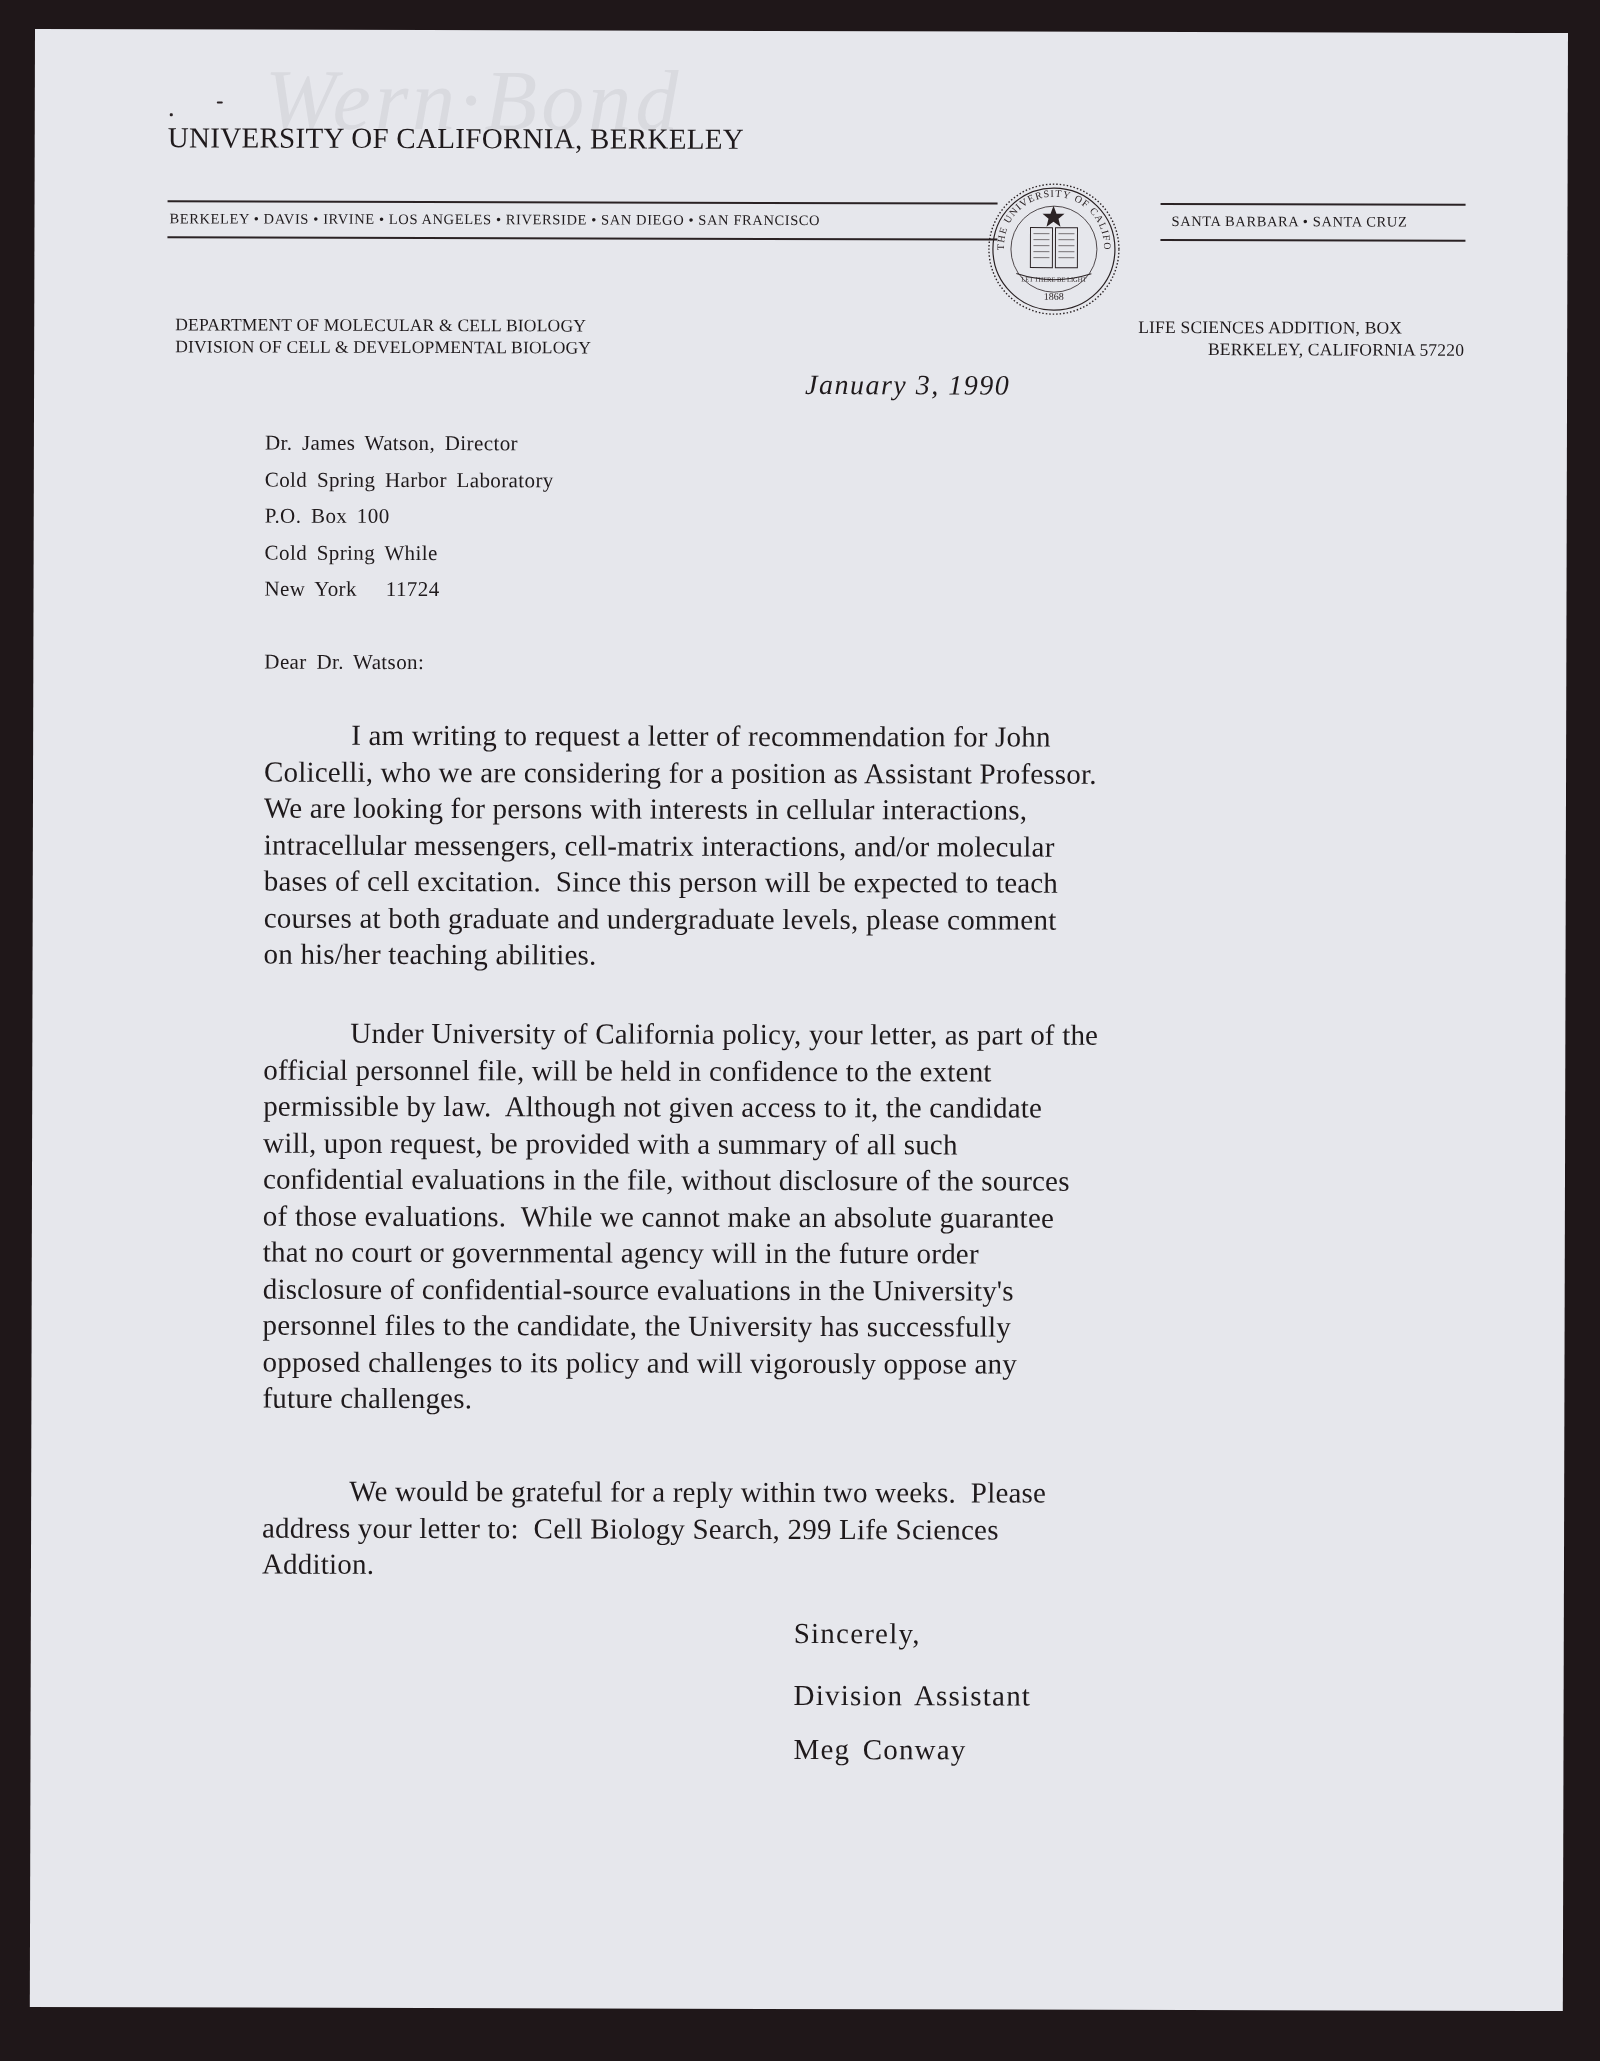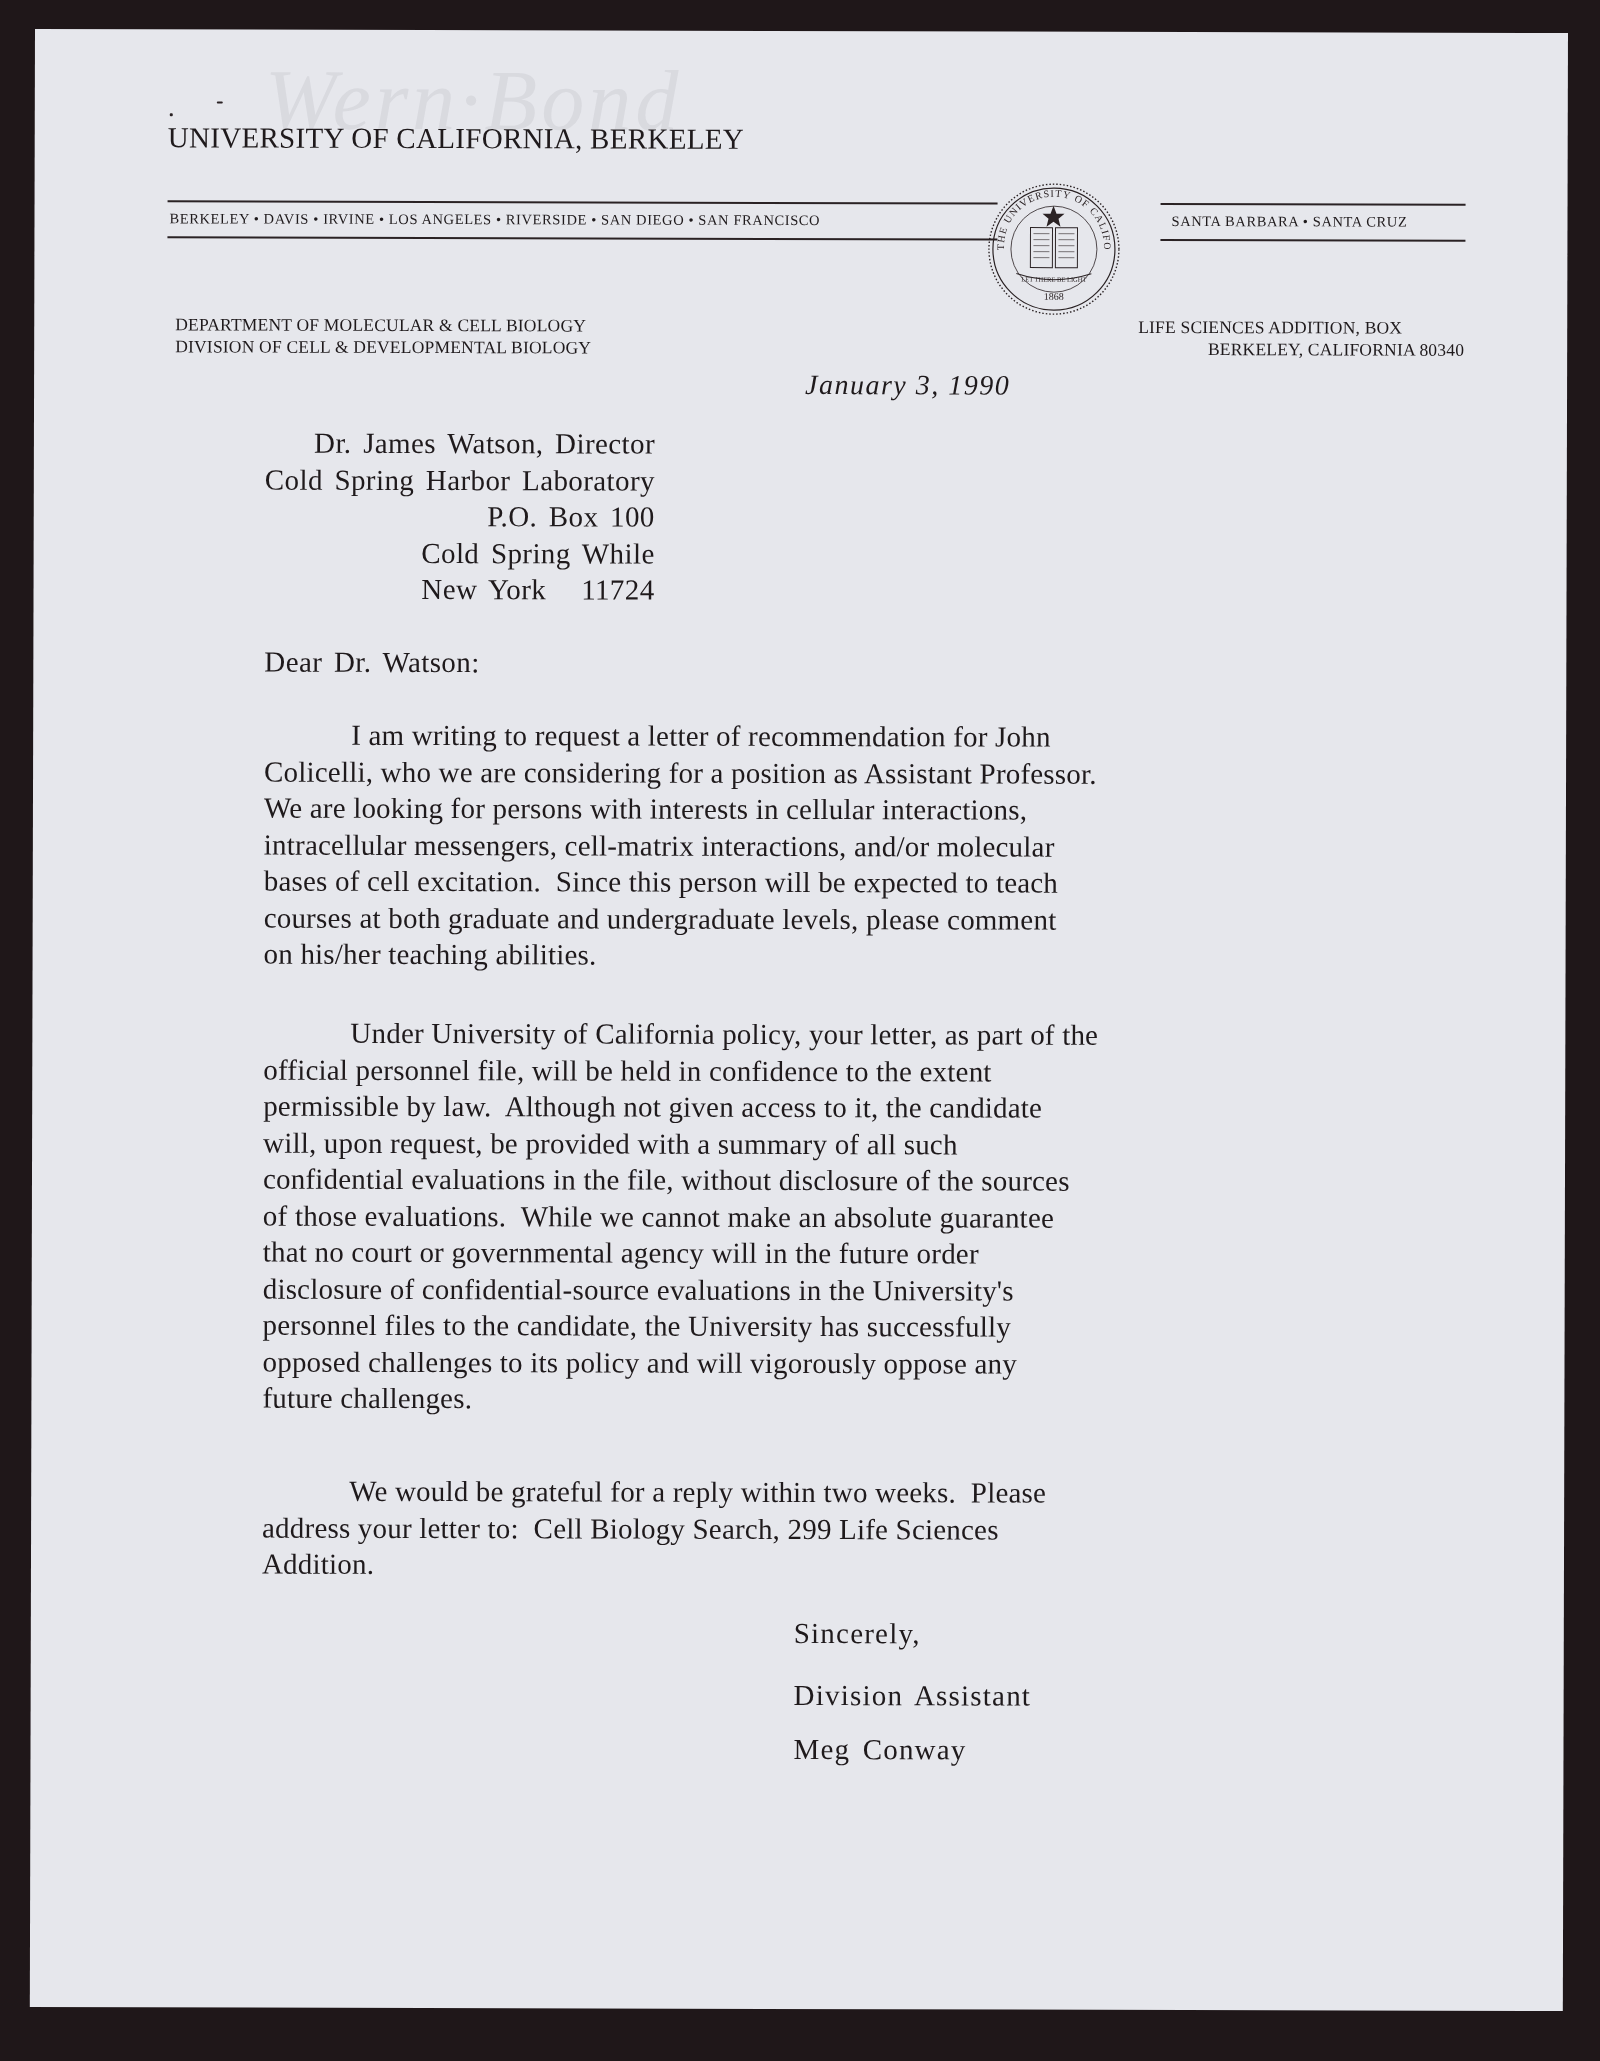--- a/index.html
+++ b/index.html
@@ -20,21 +20,21 @@
     .abs { position: absolute; white-space: nowrap; }
     .uc-title { left: 133px; top: 92px; font-size: 29px; letter-spacing: 0.3px; font-weight: normal; }
     .rule { position: absolute; height: 2px; background: #2a2224; }
     .campuses { font-size: 14.5px; letter-spacing: 0.6px; }
     .seal {
       position: absolute; left: 952px; top: 150px; width: 135px; height: 135px;
     }
     .dept { font-size: 17.5px; line-height: 22px; letter-spacing: 0.2px; }
     .addr-r { font-size: 17.5px; line-height: 22px; letter-spacing: 0.2px; text-align: right; }
     .date { left: 771px; top: 338px; font-size: 28px; letter-spacing: 1.5px; font-style: italic; }
-    .inside { font-size: 29px; line-height: 36.5px; letter-spacing: 0.4px; word-spacing: 4px; text-align: right; }
+    .inside { font-size: 21px; line-height: 36.5px; letter-spacing: 0.4px; word-spacing: 4px; }
     .body-text { font-family: "Liberation Serif", serif; font-size: 29px; line-height: 36.5px; letter-spacing: 0.2px; }
     .body-text .line { display: block; white-space: nowrap; }
     .indent { padding-left: 87px; }
     .closing { font-size: 29px; letter-spacing: 1.2px; word-spacing: 4px; }
     .speck { position: absolute; background: #2a2224; border-radius: 1px; }
     .ghost {
       position: absolute; left: 230px; top: 20px;
       font-family: "Liberation Serif", serif; font-style: italic;
       font-size: 86px; color: rgba(120,120,130,0.12); letter-spacing: 4px;
     }
@@ -88,21 +88,21 @@
     <text x="67.5" y="100" text-anchor="middle" font-size="6.5" font-family="Liberation Serif, serif" fill="#2a2224">LET THERE BE LIGHT</text>
     <text x="67.5" y="118" text-anchor="middle" font-size="10" font-family="Liberation Serif, serif" fill="#2a2224">1868</text>
   </svg>
 
   <div class="abs dept" style="left:141px; top:284px;">
     <div>DEPARTMENT OF MOLECULAR &amp; CELL BIOLOGY</div>
     <div>DIVISION OF CELL &amp; DEVELOPMENTAL BIOLOGY</div>
   </div>
   <div class="abs addr-r" style="right:103px; top:284px;">
     <div style="padding-right:62px;margin-left:12px;">LIFE SCIENCES ADDITION, BOX</div>
-    <div>BERKELEY, CALIFORNIA 80340</div>
+    <div>BERKELEY, CALIFORNIA 57220</div>
   </div>
 
   <div class="abs date">January 3, 1990</div>
 
   <div class="abs inside" style="left:231px; top:395px;">
     <div>Dr. James Watson, Director</div>
     <div>Cold Spring Harbor Laboratory</div>
     <div>P.O. Box 100</div>
     <div>Cold Spring While</div>
     <div style="white-space:pre;">New York   11724</div>

